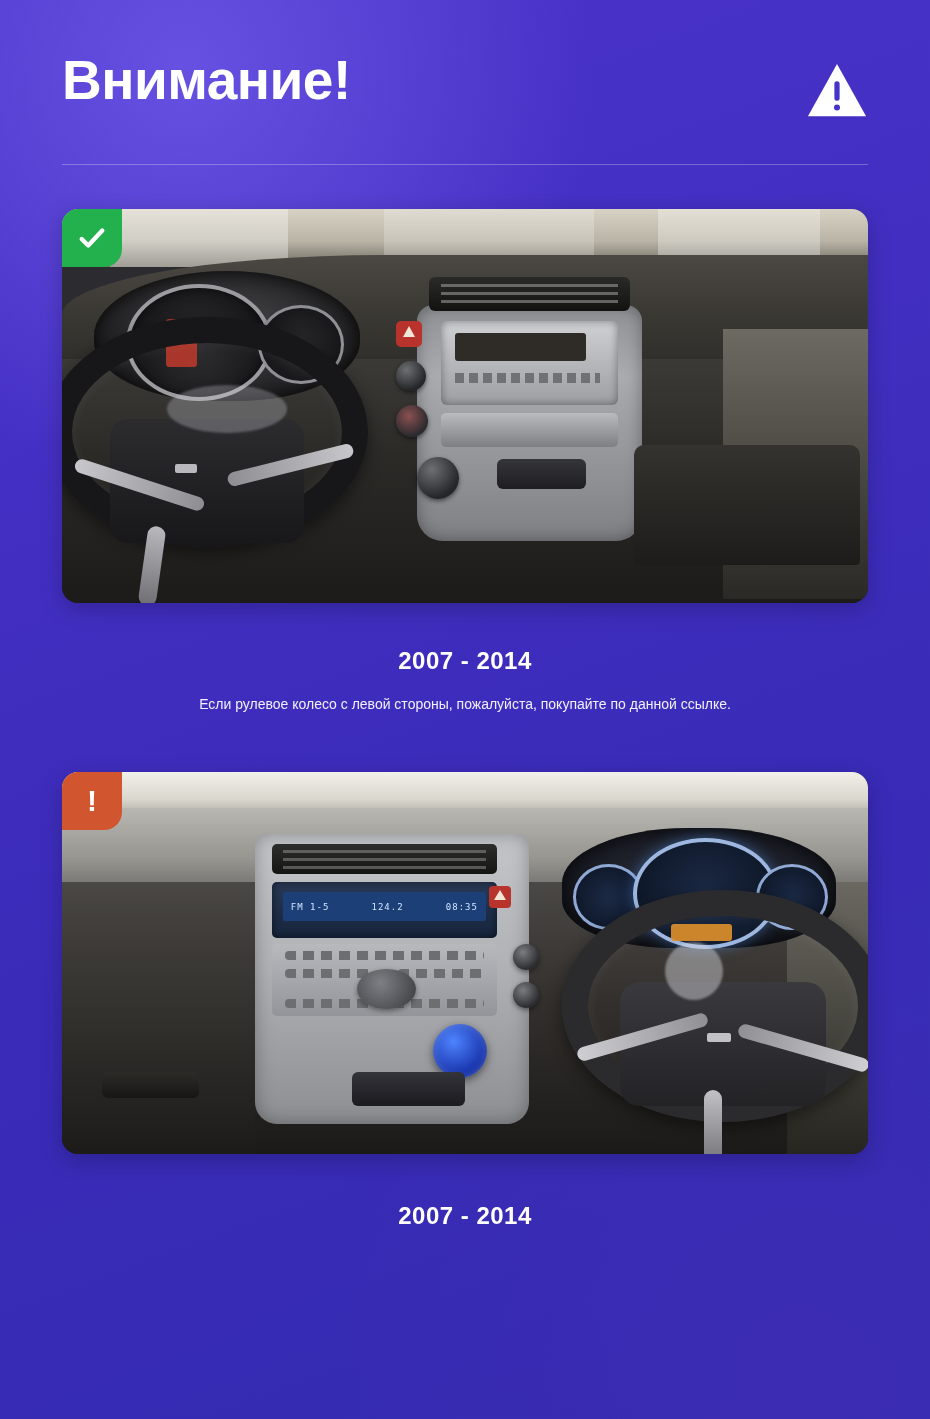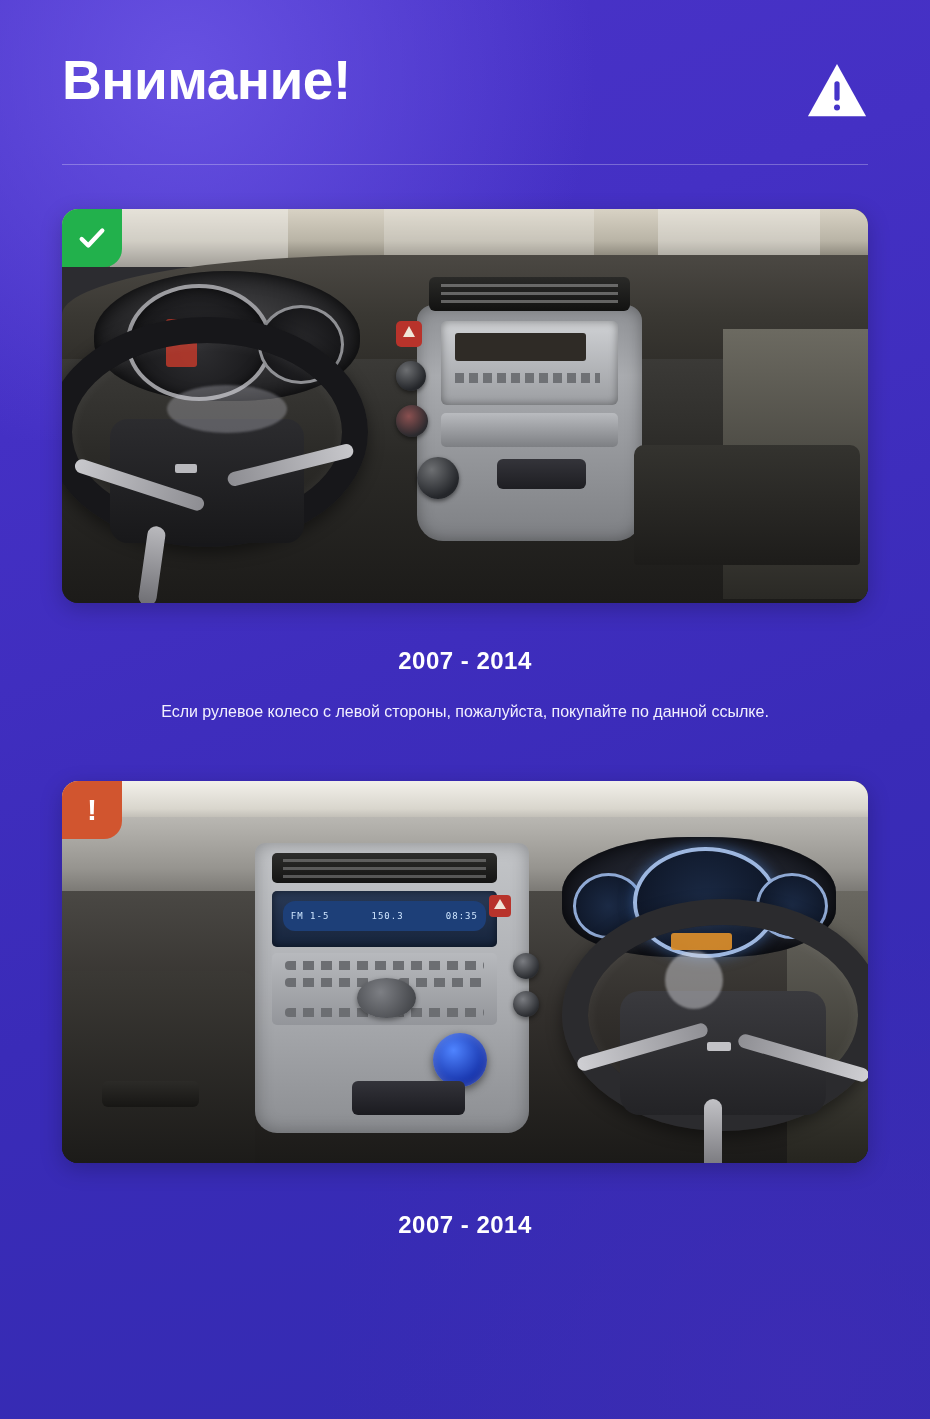--- a/index.html
+++ b/index.html
@@ -115,23 +115,23 @@
     text-align: center;
     margin-top: 44px;
   }
   .caption-block.second { margin-top: 48px; }
   .years {
     font-size: 24px;
     font-weight: bold;
     letter-spacing: 0.5px;
   }
   .desc {
-    margin: 24px auto 0 auto;
+    margin: 18px auto 0 auto;
     width: 720px;
-    font-size: 16px;
+    font-size: 14px;
     line-height: 1.65;
     color: #f2f0ff;
   }
 
   
   .dash {
     position: absolute;
     inset: 0;
     overflow: hidden;
   }
@@ -303,21 +303,21 @@
   .d2-vent i { position:absolute; left:5%; right:5%; height:3px; background: rgba(180,180,180,0.4); }
   .d2-headunit {
     position: absolute; left: 26%; top: 110px; width: 28%; height: 56px;
     background: linear-gradient(180deg, #2a3a56, #16243c);
     border-radius: 5px;
     box-shadow: inset 0 0 8px rgba(0,0,0,0.55);
   }
   .d2-headunit .lcd {
     position: absolute; left: 5%; top: 18%; width: 90%; height: 52%;
     background: #1d3f78;
-    border-radius: 12px;
+    border-radius: 2px;
     display: flex; align-items: center; justify-content: space-between;
     padding: 8px 8px;
     box-sizing: border-box;
     font-family: "DejaVu Sans Mono", monospace;
     font-size: 9px;
     color: #cfe6ff;
     letter-spacing: 1px;
   }
   .d2-btnband {
     position: absolute; left: 26%; top: 172px; width: 28%; height: 72px;
@@ -547,21 +547,21 @@
 
       <div class="d2-vent">
         <i style="top:6px"></i>
           <i style="top:14px"></i>
           <i style="top:22px"></i>
       </div>
 
       <div class="d2-headunit">
         <div class="lcd">
           <span>FM 1-5</span>
-          <span>150.3</span>
+          <span>124.2</span>
           <span>08:35</span>
         </div>
       </div>
 
       <div class="d2-btnband">
         <div class="row" style="top:10%"></div>
         <div class="row" style="top:34%; left:6%; right:56%;"></div>
         <div class="row" style="top:34%; left:56%; right:6%;"></div>
         <div class="row" style="top:76%"></div>
         <div class="sel"></div>

